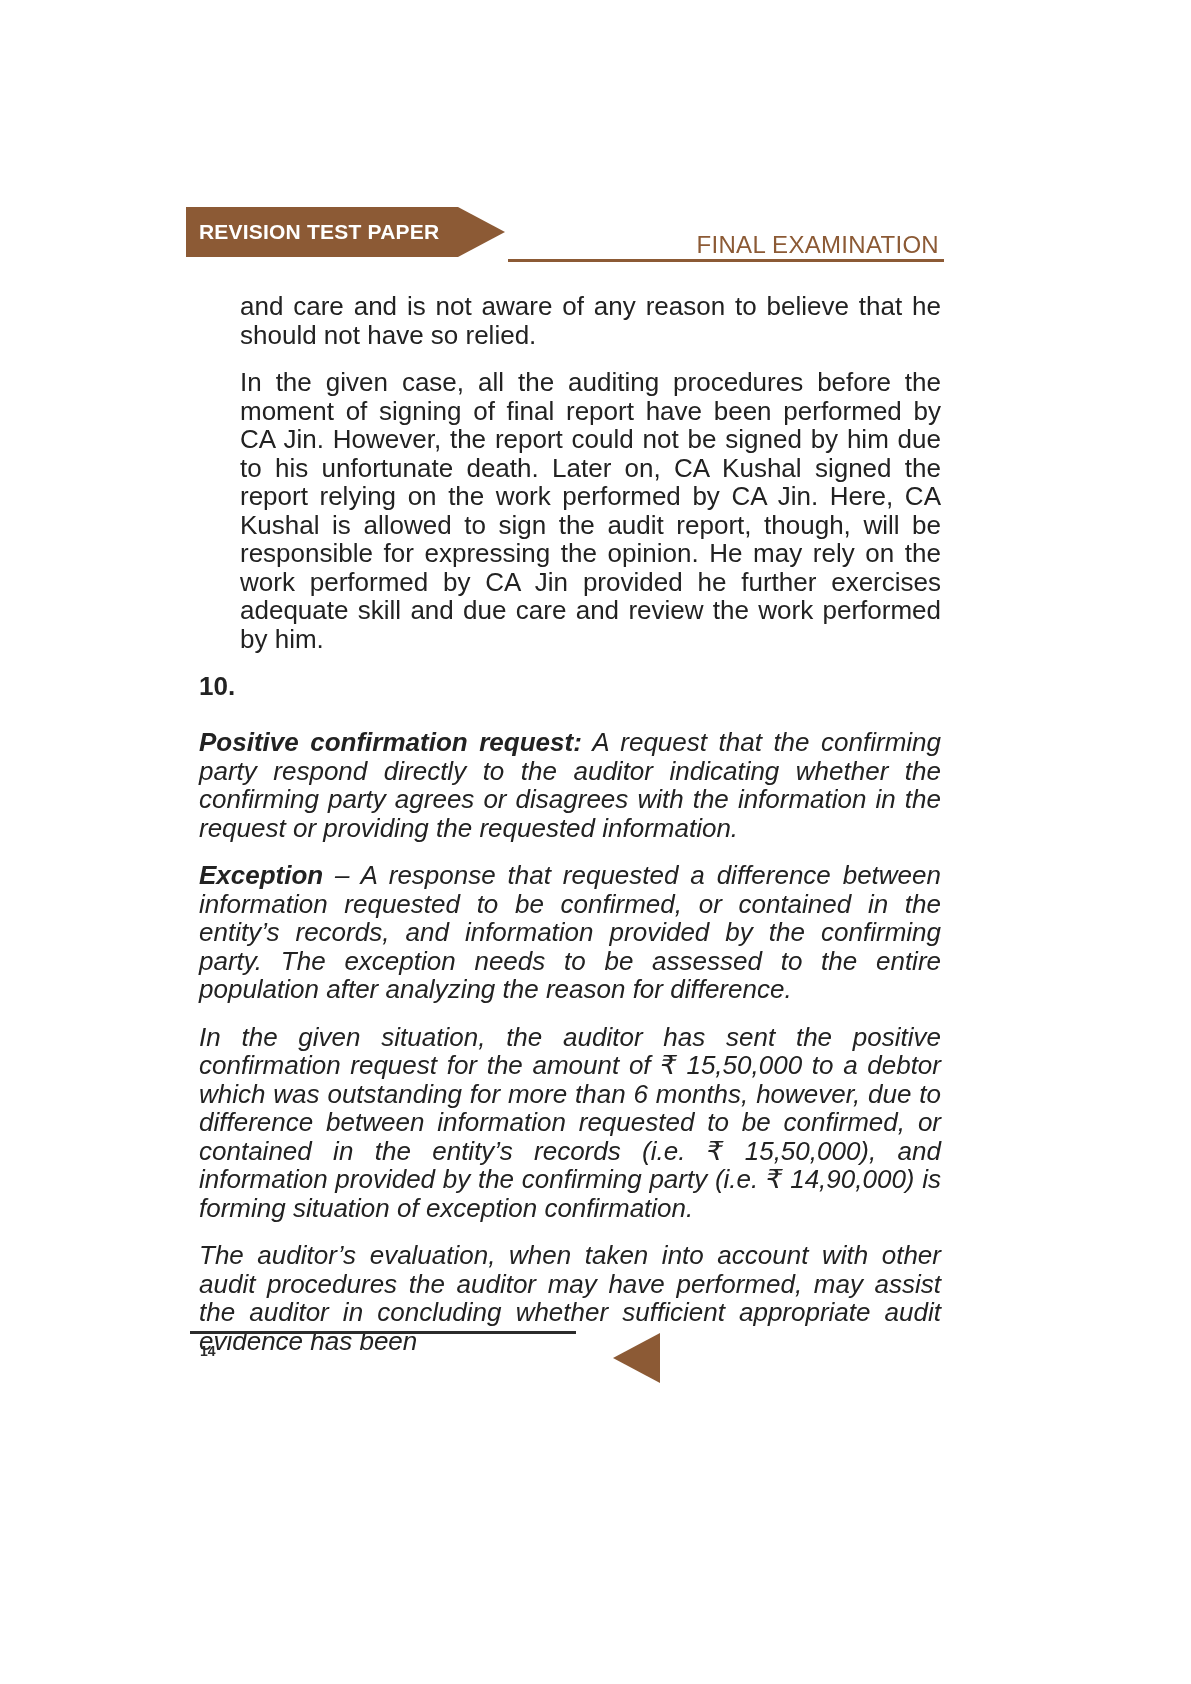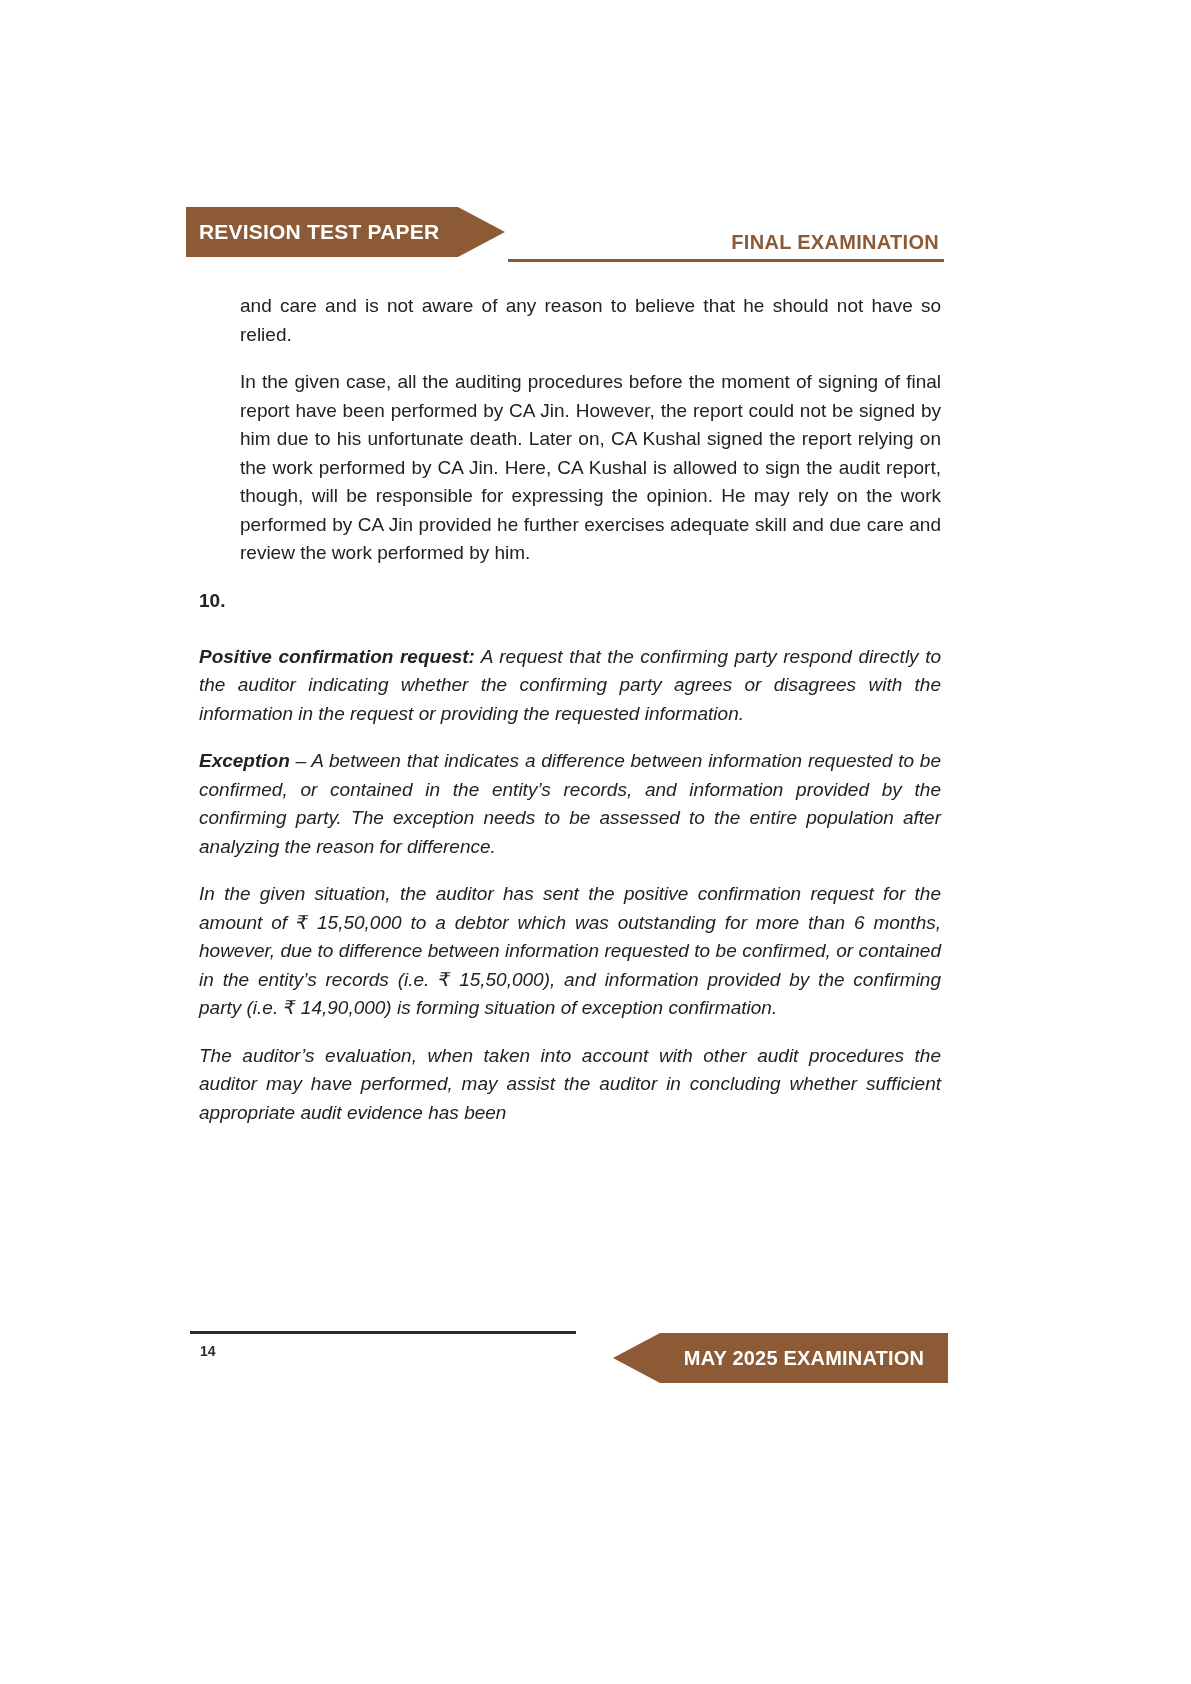--- a/index.html
+++ b/index.html
@@ -31,32 +31,32 @@
   }
   .arrow-right {
     position: absolute; left: 458px; top: 207px;
     width: 0; height: 0;
     border-top: 25px solid transparent;
     border-bottom: 25px solid transparent;
     border-left: 47px solid var(--brown);
   }
   .header-right-label {
     position: absolute; top: 231px; right: 252px;
-    color: var(--brown); font-weight: bold; font-size: 20px; letter-spacing: 0.3px;
+    color: var(--brown); font-weight: normal; font-size: 24px; letter-spacing: 0.3px;
     white-space: nowrap;
   }
   .header-rule {
     position: absolute; left: 508px; top: 259px; width: 436px; height: 3px;
     background: var(--brown);
   }
 
   
   .content {
     position: absolute; left: 199px; top: 292px; width: 742px;
-    font-size: 19px; line-height: 28.5px;
+    font-size: 26px; line-height: 28.5px;
     text-align: justify;
   }
   .para { margin: 0 0 19px 41px; }
   .numbered-item { display: flex; margin-top: 2px; flex-direction: column; }
   .item-number { width: 56px; font-weight: bold; flex: 0 0 56px; }
   .item-body { flex: 1; }
   .item-body .para { margin-left: 0; font-style: italic; }
   .bold { font-weight: bold; }
 
   
@@ -98,27 +98,24 @@
   <div class="header-rule"></div>
 
   <main class="content">
     <p class="para">and care and is not aware of any reason to believe that he should not have so relied.</p>
     <p class="para">In the given case, all the auditing procedures before the moment of signing of final report have been performed by CA Jin. However, the report could not be signed by him due to his unfortunate death. Later on, CA Kushal signed the report relying on the work performed by CA Jin. Here, CA Kushal is allowed to sign the audit report, though, will be responsible for expressing the opinion. He may rely on the work performed by CA Jin provided he further exercises adequate skill and due care and review the work performed by him.</p>
 
     <div class="numbered-item">
       <div class="item-number">10.</div>
       <div class="item-body">
         <p class="para"><span class="bold">Positive confirmation request:</span><span> A request that the confirming party respond directly to the auditor indicating whether the confirming party agrees or disagrees with the information in the request or providing the requested information.</span></p>
-        <p class="para"><span class="bold">Exception</span><span> – A between that indicates a difference between information requested to be confirmed, or contained in the entity’s records, and information provided by the confirming party. The exception needs to be assessed to the entire population after analyzing the reason for difference.</span></p>
+        <p class="para"><span class="bold">Exception</span><span> – A response that requested a difference between information requested to be confirmed, or contained in the entity’s records, and information provided by the confirming party. The exception needs to be assessed to the entire population after analyzing the reason for difference.</span></p>
         <p class="para">In the given situation, the auditor has sent the positive confirmation request for the amount of ₹ 15,50,000 to a debtor which was outstanding for more than 6 months, however, due to difference between information requested to be confirmed, or contained in the entity’s records (i.e. ₹ 15,50,000), and information provided by the confirming party (i.e. ₹ 14,90,000) is forming situation of exception confirmation.</p>
         <p class="para">The auditor’s evaluation, when taken into account with other audit procedures the auditor may have performed, may assist the auditor in concluding whether sufficient appropriate audit evidence has been</p>
       </div>
     </div>
   </main>
 
   <div class="footer-rule"></div>
   <span class="arrow-left"></span>
-  <div class="footer-banner">
-    <span class="banner-text">MAY 2025 EXAMINATION</span>
-  </div>
   <div class="page-number">14</div>
 
 </div>
 
 </body></html>

